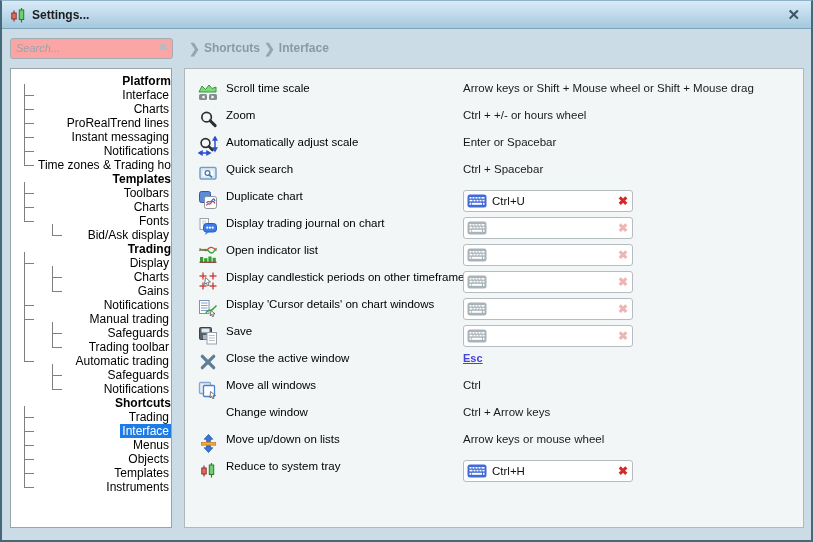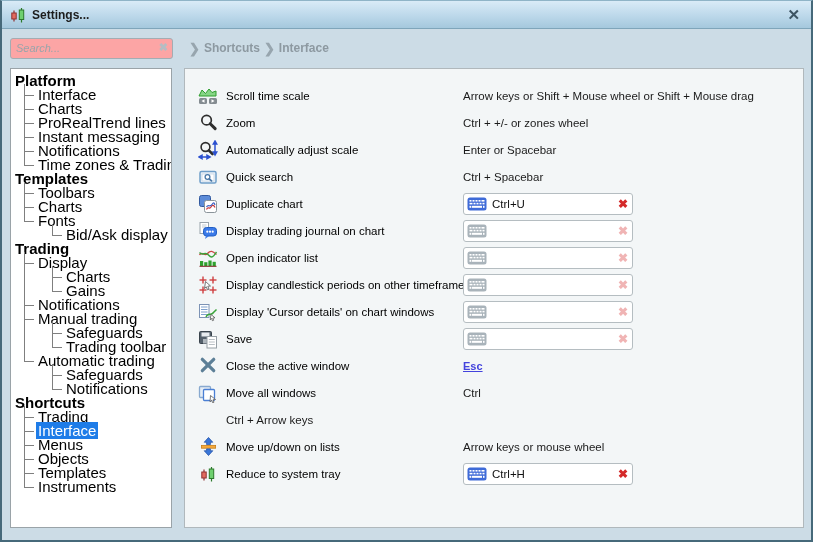--- a/index.html
+++ b/index.html
@@ -22,32 +22,32 @@
   .search-clear{position:absolute;right:5px;top:3px;font-size:11px;font-weight:700;color:#b4bdc3;cursor:pointer;}
   .breadcrumb{margin-left:16px;display:flex;align-items:center;gap:4px;
     font-size:12px;font-weight:700;color:#8d99a1;}
   .crumb-chev{color:#97a5ae;font-size:13px;font-weight:700;}
   
   .tree-panel{position:absolute;left:8px;top:67px;width:162px;height:460px;box-sizing:border-box;
     background:#fff;border:1px solid #9aa3a8;overflow:hidden;padding:5px 0 0 4px;}
   .main-panel{position:absolute;left:182px;top:67px;width:620px;height:460px;box-sizing:border-box;
     background:#f3f6f7;border:1px solid #b0b8bc;overflow:hidden;padding-top:13px;}
   
-  .tree{font-size:15px;color:#000;}
+  .tree{font-size:12px;color:#000;text-align:right;}
   .tree .section{font-weight:700;line-height:14px;white-space:nowrap;}
   .tree ul{list-style:none;margin:0;padding-left:9px;}
   .tree ul ul{padding-left:16px;}
   .tree li{position:relative;padding-left:12px;line-height:14px;white-space:nowrap;}
   .tree li::before{content:'';position:absolute;left:0;top:-4px;bottom:0;border-left:1px solid #7f7f7f;}
   .tree li:last-child::before{bottom:auto;height:11px;}
   .tree li::after{content:'';position:absolute;left:0;top:7px;width:10px;border-top:1px solid #7f7f7f;}
   .tree .tlabel{padding:0 2px;cursor:default;}
   .tree .tlabel.selected{background:#1e7ce8;color:#fff;}
   
-  .shortcut-row{display:flex;align-items:center;height:27px;padding-left:12px;white-space:nowrap;}
+  .shortcut-row{display:flex;align-items:flex-start;height:27px;padding-left:12px;white-space:nowrap;}
   .row-icon{width:22px;height:20px;flex:none;margin-right:7px;display:flex;align-items:center;justify-content:center;}
   .row-label{width:237px;flex:none;font-size:11.5px;color:#000;overflow:hidden;}
   .row-label .u{border-bottom:1px dotted #3c3c3c;}
   .row-value{font-size:11.5px;color:#1a1a1a;}
   .esc-link{color:#4343dd;text-decoration:underline;cursor:pointer;font-size:11px;font-weight:bold;}
   .shortcut-input{box-sizing:border-box;width:170px;height:22px;background:#fff;border:1px solid #b5bdc1;
     border-radius:3px;display:flex;align-items:center;padding:0 4px 0 3px;cursor:pointer;}
   .shortcut-input .kb{display:flex;flex:none;}
   .shortcut-input .kb.on{color:#3f6bd8;}
   .shortcut-input .kb.off{color:#a9b3ba;}
@@ -149,21 +149,21 @@
           <span class="row-value">Arrow keys or Shift + Mouse wheel or Shift + Mouse drag</span>
         </div>
         <div class="shortcut-row">
           <span class="row-icon">
             <svg viewBox="0 0 20 20" width="19" height="19">
               <circle cx="8" cy="7.5" r="5" fill="#f3f6f7" stroke="#2e2e2e" stroke-width="1.8"></circle>
               <line x1="11.8" y1="11.3" x2="17" y2="16.5" stroke="#2e2e2e" stroke-width="3.2" stroke-linecap="round"></line>
             </svg>
           </span>
           <span class="row-label"><span>Zoom</span></span>
-          <span class="row-value">Ctrl + +/- or zones wheel</span>
+          <span class="row-value">Ctrl + +/- or hours wheel</span>
         </div>
         <div class="shortcut-row">
           <span class="row-icon">
             <svg viewBox="0 0 20 20" width="20" height="20">
               <circle cx="7.5" cy="7" r="4.4" fill="#f3f6f7" stroke="#2e2e2e" stroke-width="1.6"></circle>
               <line x1="10.8" y1="10.3" x2="14.5" y2="14" stroke="#2e2e2e" stroke-width="2.6" stroke-linecap="round"></line>
               <g stroke="#2b50d0" stroke-width="1.5" fill="#2b50d0">
                 <line x1="17" y1="3.5" x2="17" y2="12.5"></line>
                 <path d="M17 1 L15.3 4 H18.7 Z"></path>
                 <path d="M17 15 L15.3 12 H18.7 Z"></path>
@@ -440,20 +440,21 @@
               <rect x="1.5" y="3.5" width="11" height="11" rx="1" fill="#e4edf6" stroke="#88a9cf" stroke-width="1.3"></rect>
               <rect x="5.5" y="6.5" width="11" height="11" rx="1" fill="#fff" stroke="#4a7fd4" stroke-width="1.3"></rect>
               <path d="M12.5 12.5 L17.5 16.5 L15 16.8 L16 19.2 L14.6 19.7 L13.7 17.2 L12 18.8 Z" fill="#fff" stroke="#555" stroke-width="0.8"></path>
             </svg>
           </span>
           <span class="row-label"><span class="u">Move all windows</span></span>
           <span class="row-value">Ctrl</span>
         </div>
         <div class="shortcut-row">
           <span class="row-icon"></span>
+          <span class="row-label"><span class="u">Change window</span></span>
           <span class="row-value">Ctrl + Arrow keys</span>
         </div>
         <div class="shortcut-row">
           <span class="row-icon">
             <svg viewBox="0 0 20 20" width="19" height="19">
               <path d="M10 0.5 L5.5 5.5 H8 V8 H12 V5.5 H14.5 Z" fill="#3a76d8" stroke="#1f4fa8" stroke-width="0.8"></path>
               <rect x="2.5" y="8.8" width="15" height="3" fill="#f5a93d" stroke="#c57d15" stroke-width="0.8"></rect>
               <path d="M10 19.5 L5.5 14.5 H8 V12.5 H12 V14.5 H14.5 Z" fill="#3a76d8" stroke="#1f4fa8" stroke-width="0.8"></path>
             </svg>
           </span>

